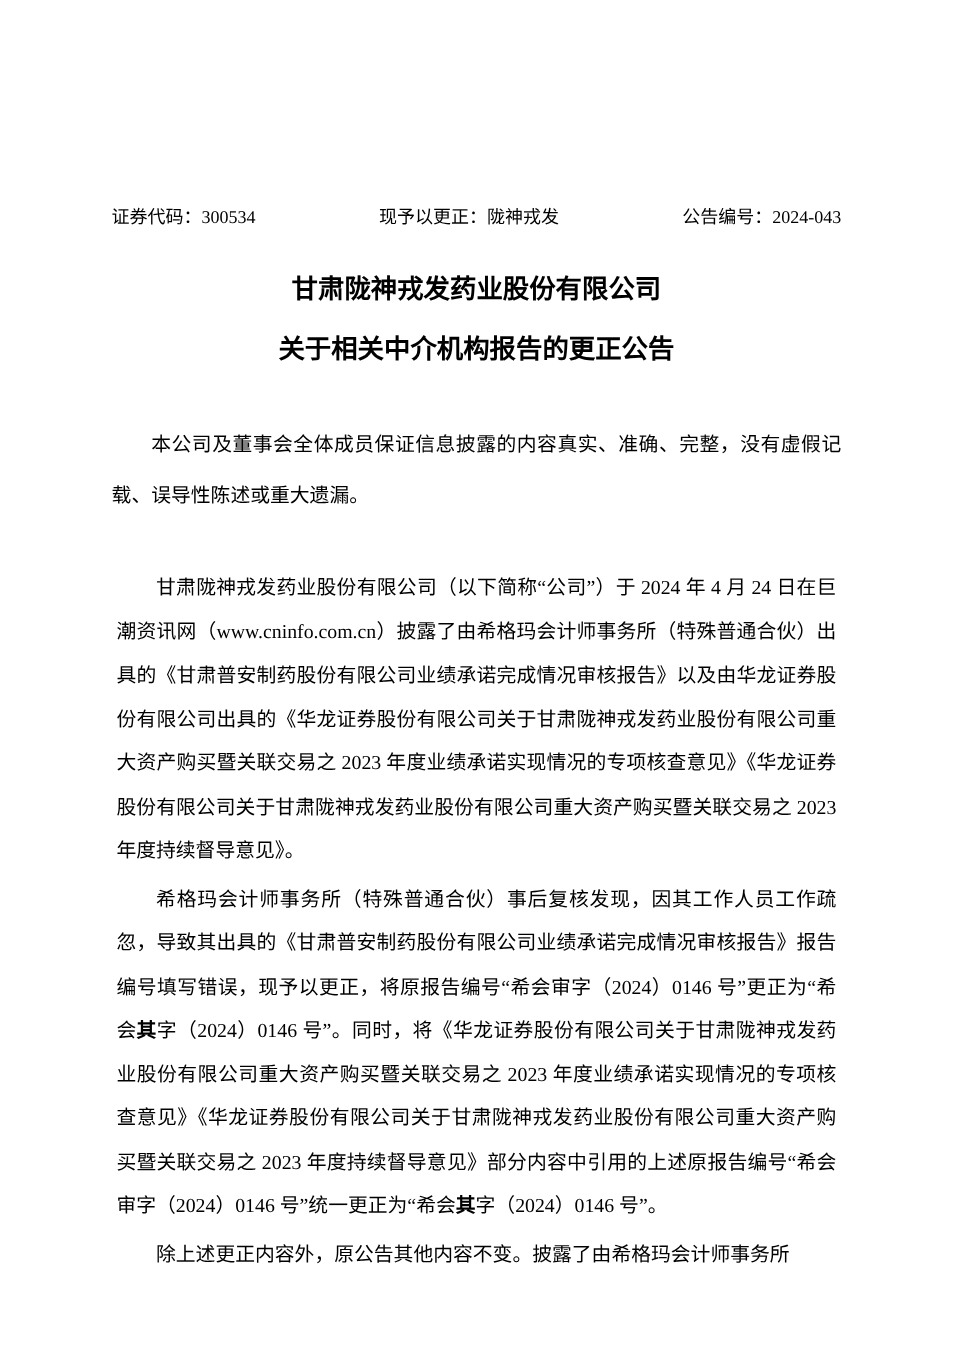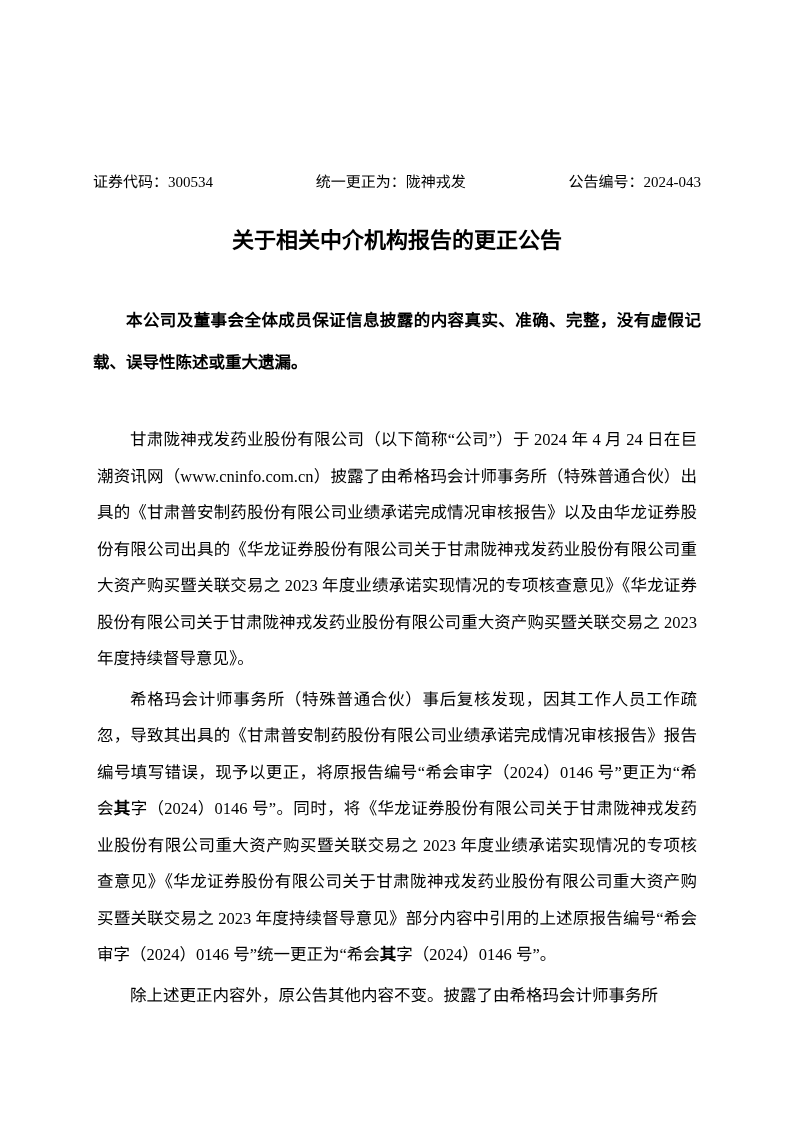--- a/index.html
+++ b/index.html
@@ -38,21 +38,21 @@
     font-size: 22px;
     font-weight: 700;
     line-height: 26px;
   }
   .title-line + .title-line {
     margin-top: 24px;
   }
   .statement {
     margin: 46px 0 38px 0;
     font-size: 16.5px;
-    font-weight: 700;
+    font-weight: 400;
     line-height: 42px;
     text-indent: 2em;
     text-align: justify;
   }
   .para {
     margin: 4px;
     font-size: 16.5px;
     line-height: 36.5px;
     text-indent: 2em;
     text-align: justify;
@@ -61,25 +61,26 @@
     font-weight: 700;
   }
 </style>
 </head>
 <body>
 
 <div class="page">
 
   <div class="doc-header">
     <span>证券代码：300534</span>
-    <span>统一更正为：陇神戎发</span>
+    <span>现予以更正：陇神戎发</span>
     <span>公告编号：2024-043</span>
   </div>
 
   <div class="titles">
+    <h1 class="title-line">甘肃陇神戎发药业股份有限公司</h1>
     <h1 class="title-line">关于相关中介机构报告的更正公告</h1>
   </div>
 
   <p class="statement">本公司及董事会全体成员保证信息披露的内容真实、准确、完整，没有虚假记载、误导性陈述或重大遗漏。</p>
 
   <p class="para">甘肃陇神戎发药业股份有限公司（以下简称“公司”）于 2024 年 4 月 24 日在巨潮资讯网（www.cninfo.com.cn）披露了由希格玛会计师事务所（特殊普通合伙）出具的《甘肃普安制药股份有限公司业绩承诺完成情况审核报告》以及由华龙证券股份有限公司出具的《华龙证券股份有限公司关于甘肃陇神戎发药业股份有限公司重大资产购买暨关联交易之 2023 年度业绩承诺实现情况的专项核查意见》《华龙证券股份有限公司关于甘肃陇神戎发药业股份有限公司重大资产购买暨关联交易之 2023 年度持续督导意见》。</p>
 
   <p class="para"><span>希格玛会计师事务所（特殊普通合伙）事后复核发现，因其工作人员工作疏忽，导致其出具的《甘肃普安制药股份有限公司业绩承诺完成情况审核报告》报告编号填写错误，现予以更正，将原报告编号“希会审字（2024）0146 号”更正为“希会</span><span class="seg-bold">其</span><span>字（2024）0146 号”。同时，将《华龙证券股份有限公司关于甘肃陇神戎发药业股份有限公司重大资产购买暨关联交易之 2023 年度业绩承诺实现情况的专项核查意见》《华龙证券股份有限公司关于甘肃陇神戎发药业股份有限公司重大资产购买暨关联交易之 2023 年度持续督导意见》部分内容中引用的上述原报告编号“希会审字（2024）0146 号”统一更正为“希会</span><span class="seg-bold">其</span><span>字（2024）0146 号”。</span></p>
 
   <p class="para">除上述更正内容外，原公告其他内容不变。披露了由希格玛会计师事务所</p>

